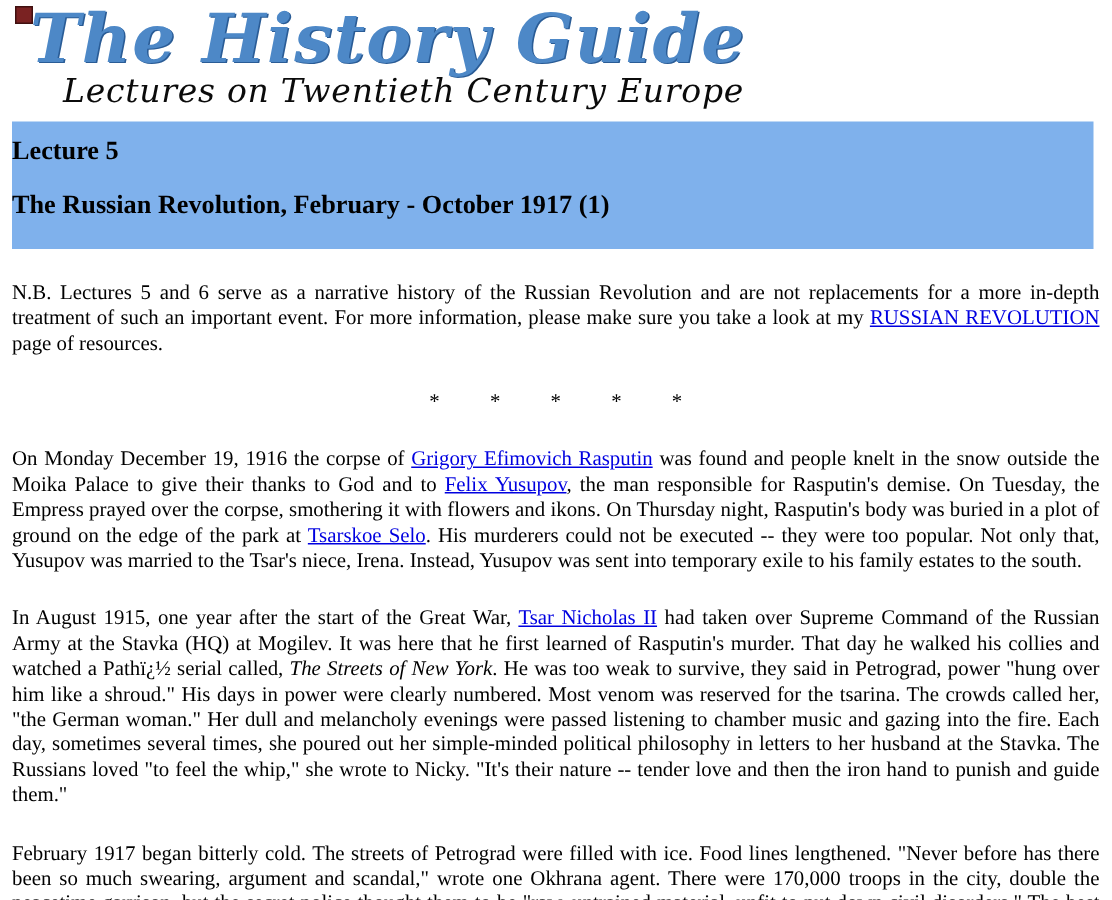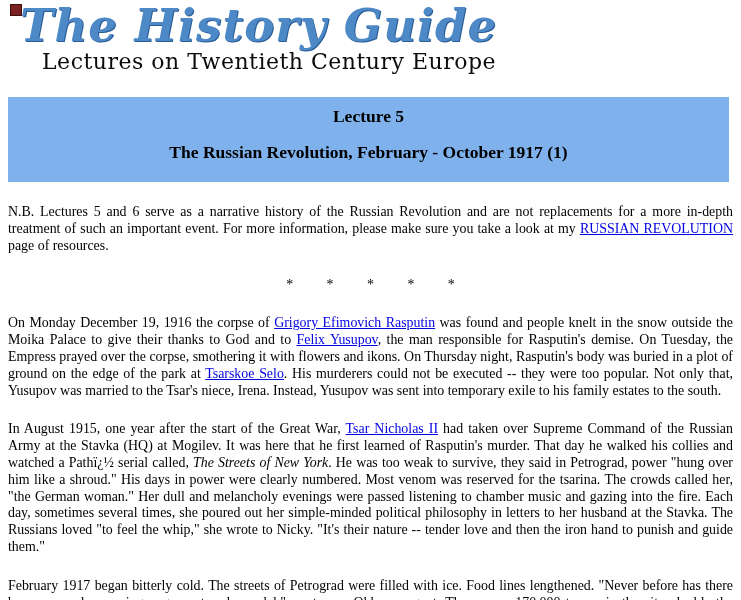--- a/index.html
+++ b/index.html
@@ -19,29 +19,29 @@
   .site-title {
     font-family: "DejaVu Serif", serif;
     font-style: italic; font-weight: bold;
     font-size: 45px; line-height: 42px;
     color: var(--title-color, #4d88c7);
     text-shadow: 1px 1px 0 #2a5c96;
     letter-spacing: 1px;
   }
   .site-subtitle {
     font-family: "DejaVu Serif", serif;
+    font-style: italic;
     font-size: 22px; line-height: 30px;
     color: #0b0b0b;
     padding-left: 22px;
     letter-spacing: 0.5px;
   }
   .banner {
-    margin: 20px 12px 0 8px;
+    margin: 4px 12px 0 8px;
     background: var(--banner-bg, #7fb1ec);
-    text-align: center;
     padding: 11px 0 21px 0;
   }
   .banner .l1, .banner .l2 {
     font-size: 17.5px; font-weight: bold; color: #000;
     line-height: 17.5px;
   }
   .banner .l2 { margin-top: 18px; }
   .content { margin: 0 8px; color: #000; }
   .content p {
     font-size: 13.9px; line-height: 16.8px;

